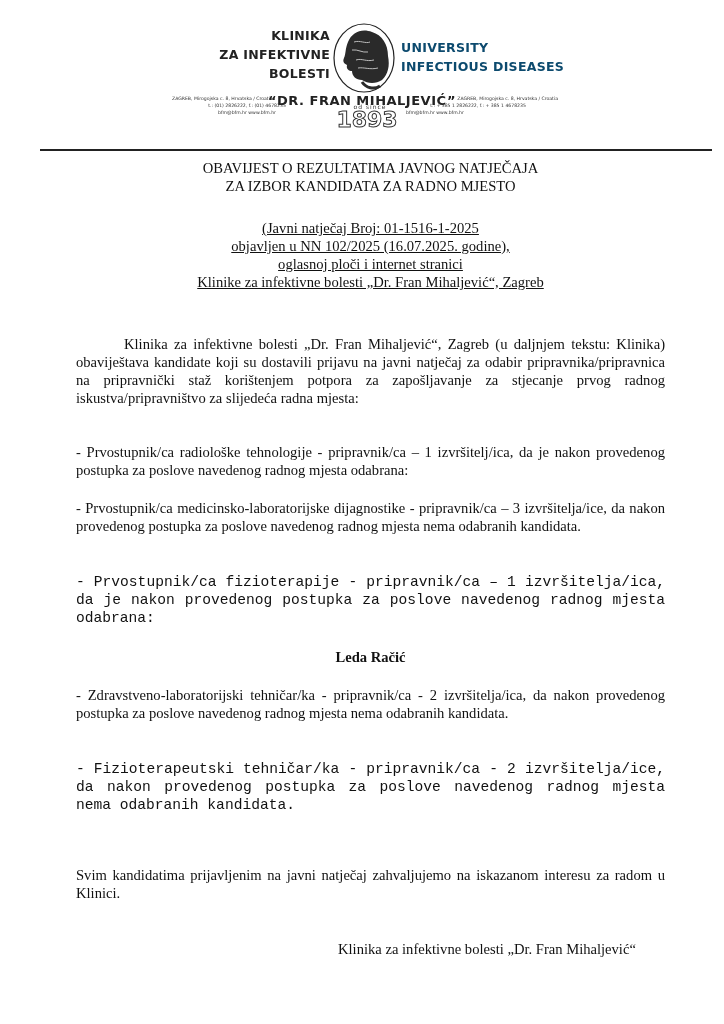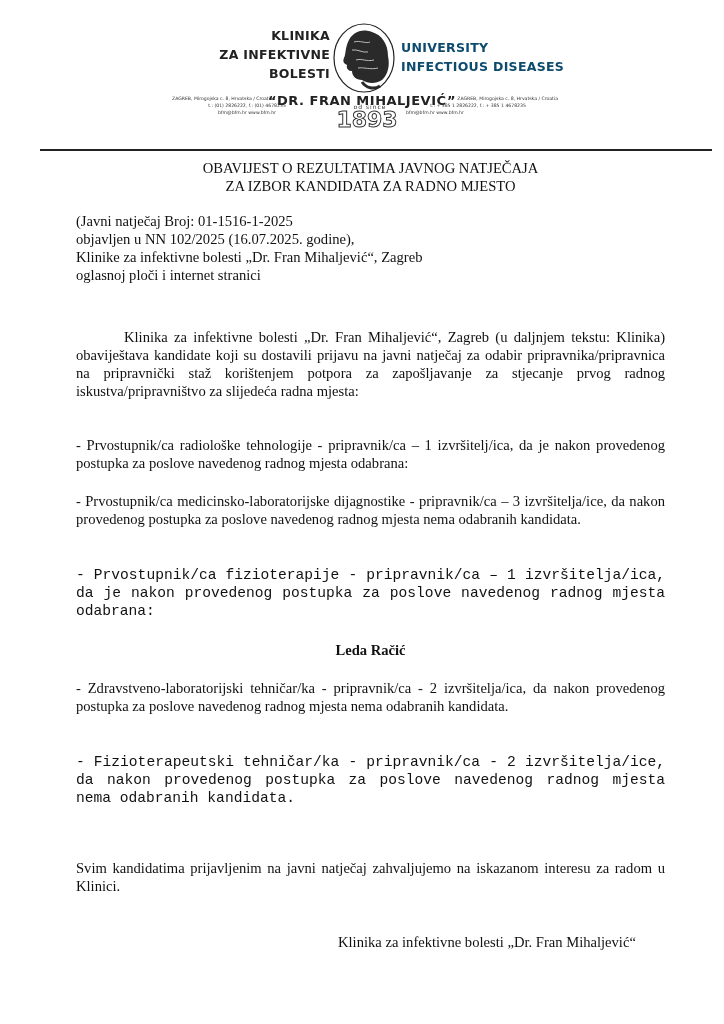--- a/index.html
+++ b/index.html
@@ -19,21 +19,21 @@
     .addr.right { left: 398px; top: 97px; width: 160px; text-align: center; }
     .since { position: absolute; left: 340px; top: 103px; width: 60px; text-align: center; font-size: 6px; color: #333; letter-spacing: 1px; }
     .year { position: absolute; left: 336px; top: 107px; width: 62px; text-align: center; font-size: 22px; font-weight: bold; color: #fff; -webkit-text-stroke: 1px #333; letter-spacing: 0px; font-family: "DejaVu Sans", sans-serif; }
 
     .rule { position: absolute; left: 40px; top: 149px; width: 672px; height: 2px; background: #222; }
 
     
     .doc { position: absolute; left: 76px; top: 160px; width: 589px; font-size: 14.6px; line-height: 18px; color: #111; }
     .title { text-align: center; margin-top: 0; }
     .title div { line-height: 17.5px; }
-    .ref { text-align: left; margin-top: 17px; }
+    .ref { text-align: center; margin-top: 24px; text-decoration: underline; }
     .ref div { line-height: 18px; }
     .p { text-align: justify; margin: 0; }
     .intro { margin-top: 44px; text-indent: 48px; }
     .item { margin-top: 36px; }
     .name { text-align: center; font-weight: bold; margin-top: 21px; }
     .after-name { margin-top: 20px; }
     .item.gap { margin-top: 38px; font-family: Liberation Mono, monospace; }
     .closing { margin-top: 52px; }
     .signature { margin-top: 38px; padding-left: 262px; }
   </style>
@@ -83,22 +83,22 @@
 
 <div class="doc serif">
   <div class="title">
     <div>OBAVIJEST O REZULTATIMA JAVNOG NATJEČAJA</div>
     <div>ZA IZBOR KANDIDATA ZA RADNO MJESTO</div>
   </div>
 
   <div class="ref">
     <div>(Javni natječaj Broj: 01-1516-1-2025</div>
     <div>objavljen u  NN 102/2025 (16.07.2025. godine),</div>
+    <div>oglasnoj ploči i internet stranici</div>
     <div>Klinike za infektivne bolesti „Dr. Fran Mihaljević“, Zagreb</div>
-    <div>oglasnoj ploči i internet stranici</div>
   </div>
 
   <p class="p intro">Klinika za infektivne bolesti „Dr. Fran Mihaljević“, Zagreb (u daljnjem tekstu: Klinika) obaviještava kandidate koji su dostavili prijavu na javni natječaj za odabir pripravnika/pripravnica na pripravnički staž korištenjem potpora za zapošljavanje za stjecanje prvog radnog iskustva/pripravništvo za slijedeća radna mjesta:</p>
 
   <p class="p item">- Prvostupnik/ca radiološke tehnologije - pripravnik/ca – 1 izvršitelj/ica, da je nakon provedenog postupka za poslove navedenog radnog mjesta odabrana:</p>
 
   <p class="p after-name">- Prvostupnik/ca medicinsko-laboratorijske dijagnostike - pripravnik/ca – 3 izvršitelja/ice, da nakon provedenog postupka za poslove navedenog radnog mjesta nema odabranih kandidata.</p>
 
   <p class="p item gap">- Prvostupnik/ca fizioterapije - pripravnik/ca – 1 izvršitelja/ica, da je nakon provedenog postupka za poslove navedenog radnog mjesta odabrana:</p>
   <div class="name">Leda Račić</div>

